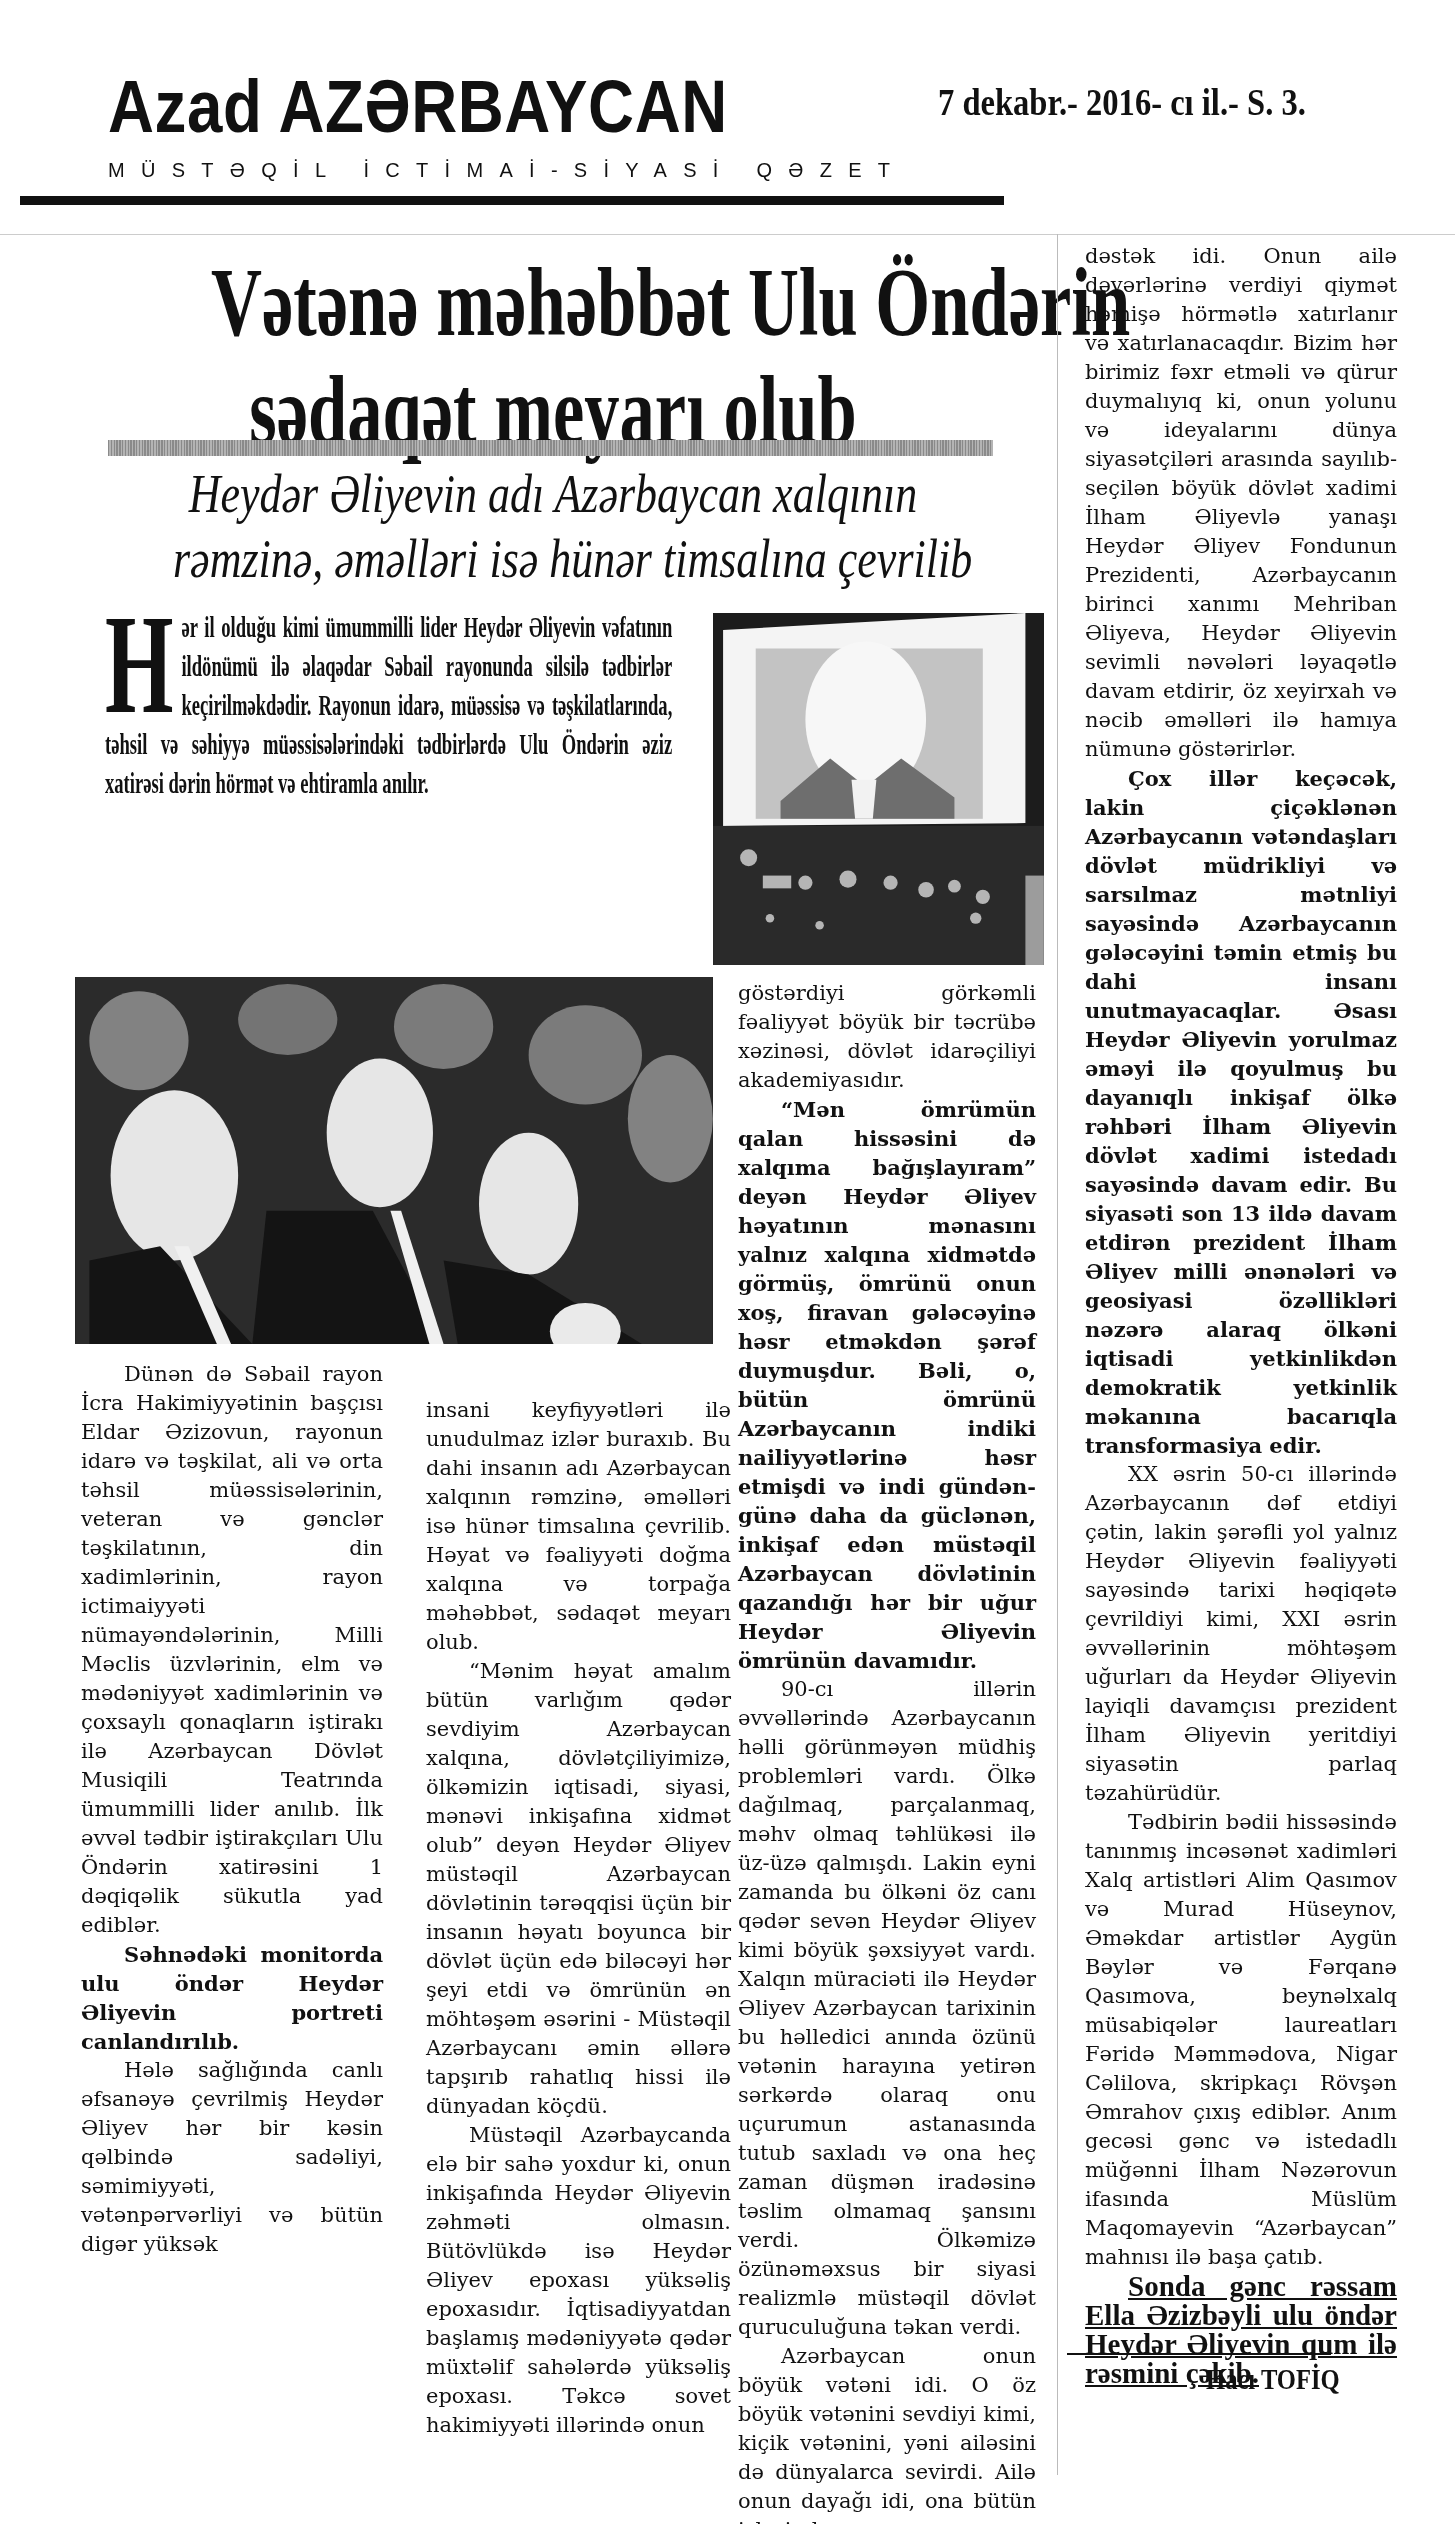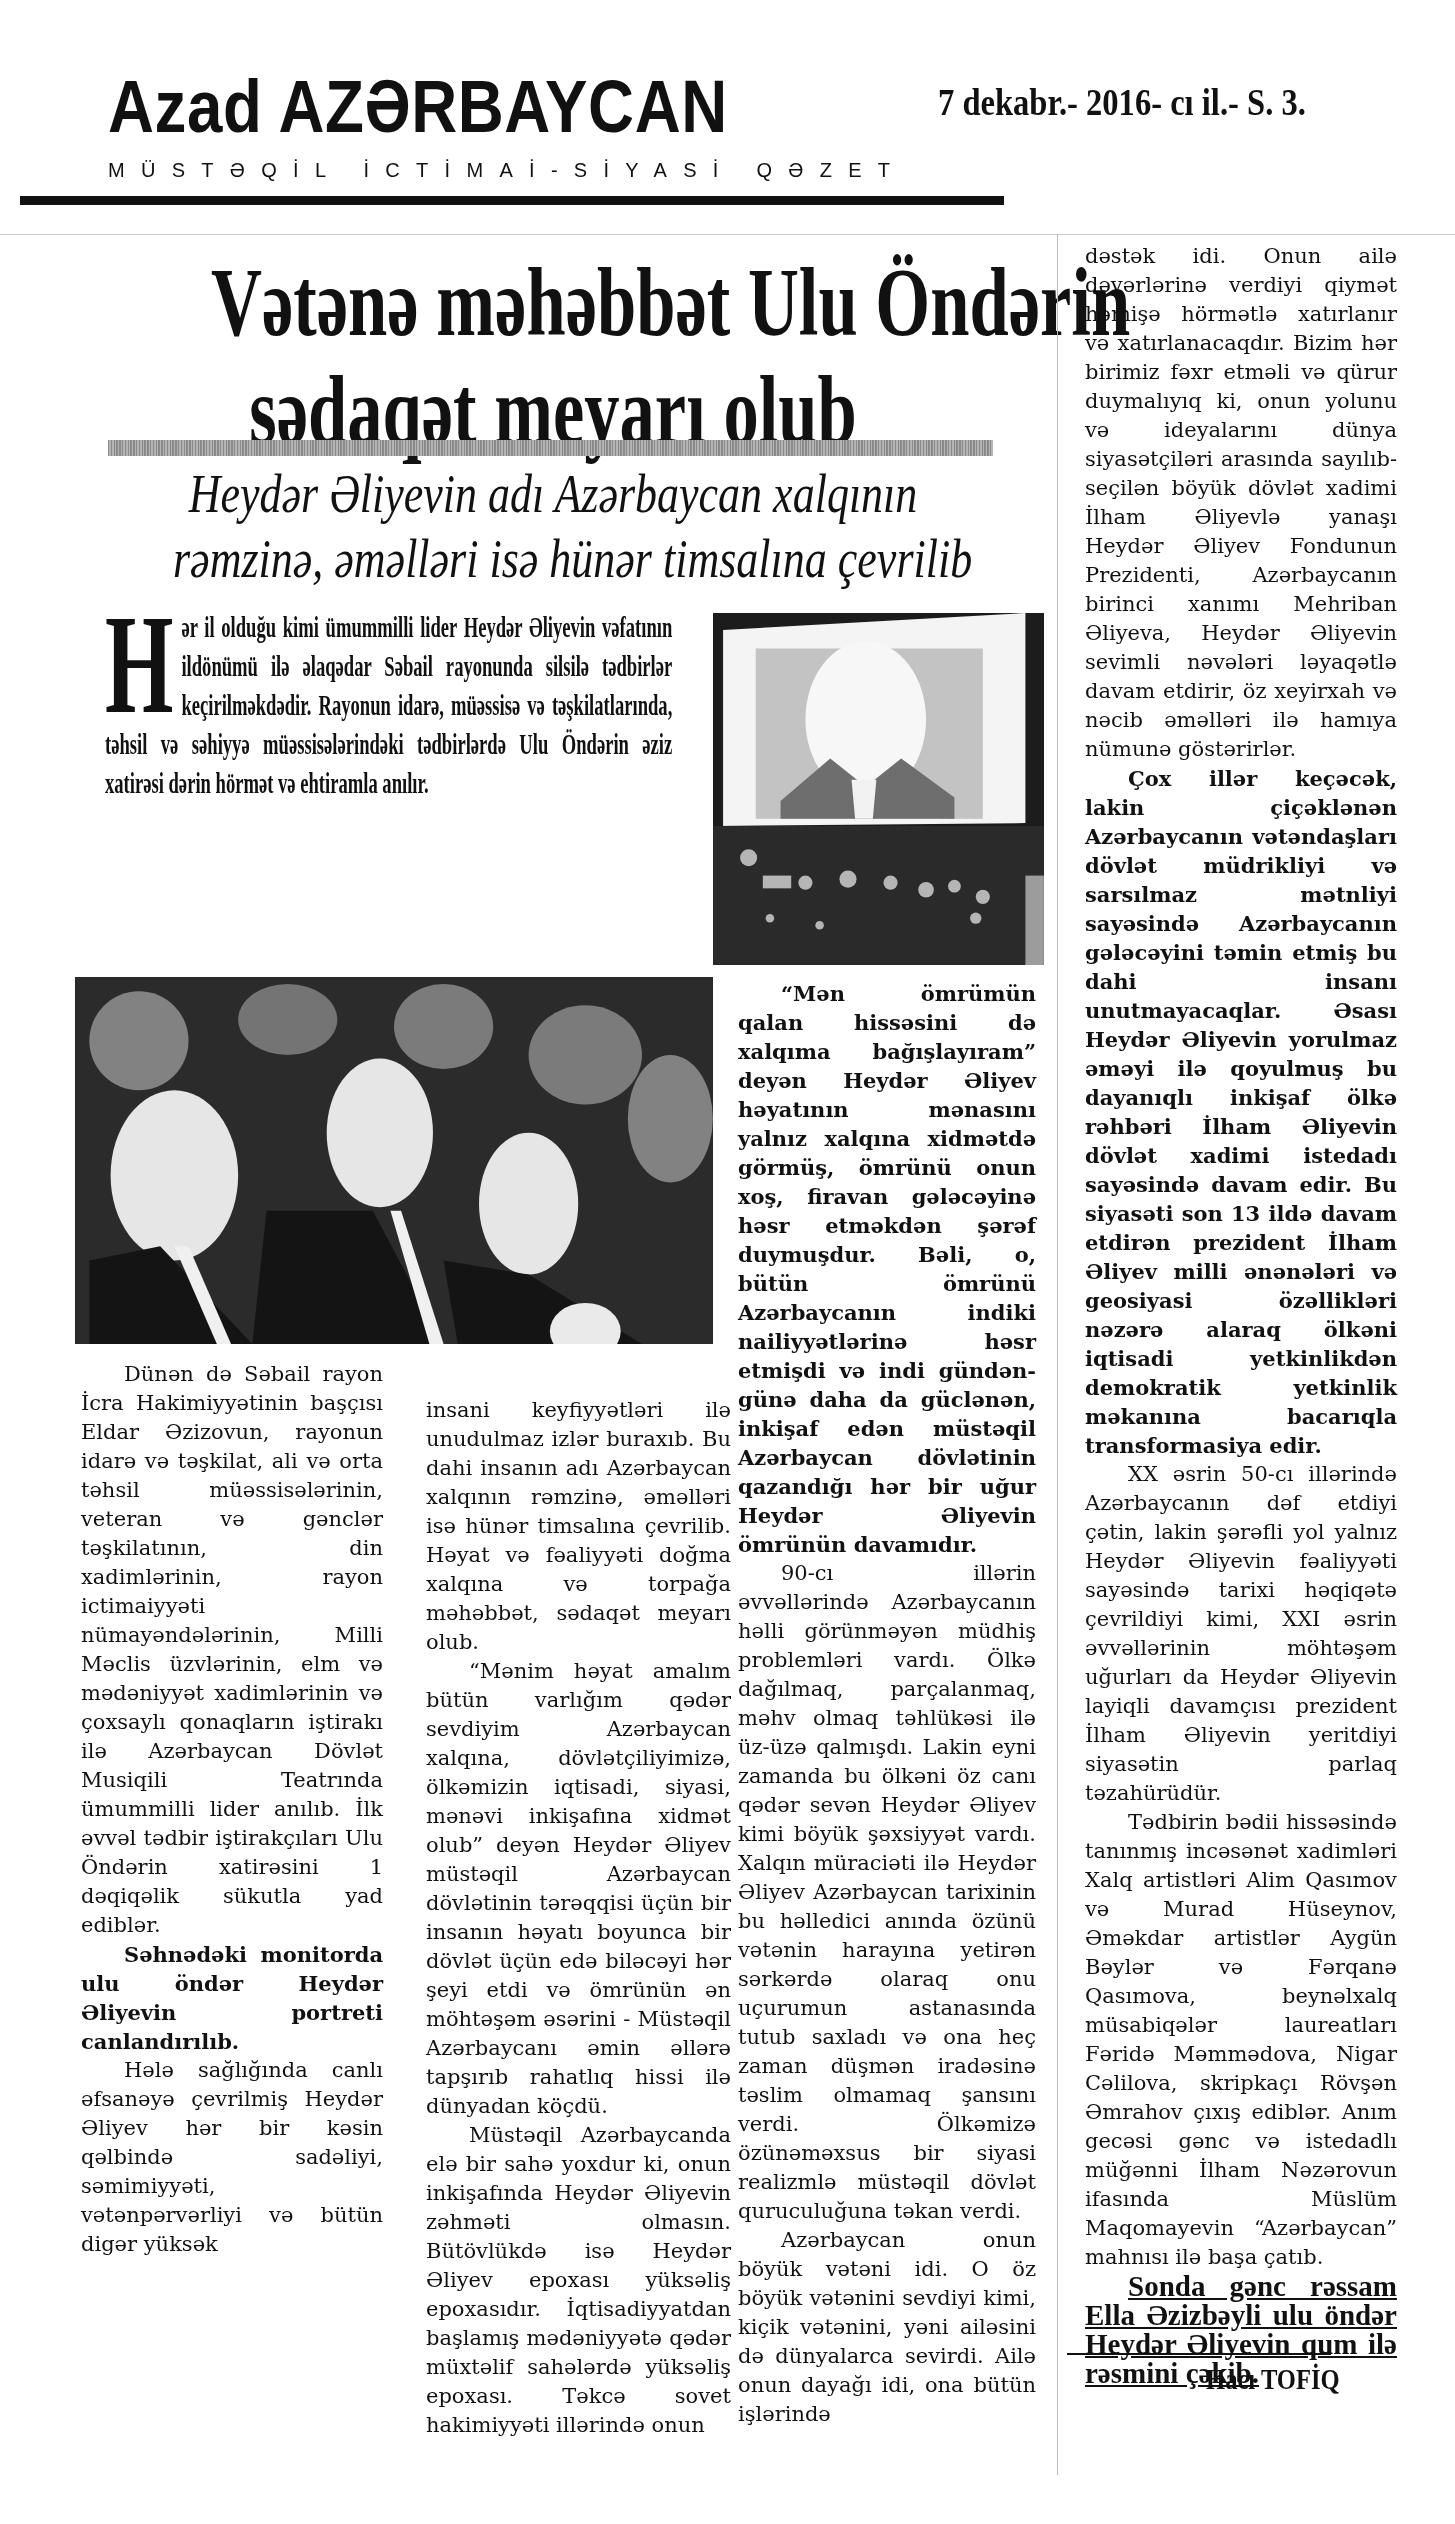--- a/index.html
+++ b/index.html
@@ -111,20 +111,21 @@
 
 <div class="abs col col-right">
   <p>dəstək idi. Onun ailə dəyərlərinə verdiyi qiymət həmişə hörmətlə xatırlanır və xatırlanacaqdır. Bizim hər birimiz fəxr etməli və qürur duymalıyıq ki, onun yolunu və ideyalarını dünya siyasətçiləri arasında sayılıb-seçilən böyük dövlət xadimi İlham Əliyevlə yanaşı Heydər Əliyev Fondunun Prezidenti, Azərbaycanın birinci xanımı Mehriban Əliyeva, Heydər Əliyevin sevimli nəvələri ləyaqətlə davam etdirir, öz xeyirxah və nəcib əməlləri ilə hamıya nümunə göstərirlər.</p>
   <p class="ind b">Çox illər keçəcək, lakin çiçəklənən Azərbaycanın vətəndaşları dövlət müdrikliyi və sarsılmaz mətnliyi sayəsində Azərbaycanın gələcəyini təmin etmiş bu dahi insanı unutmayacaqlar. Əsası Heydər Əliyevin yorulmaz əməyi ilə qoyulmuş bu dayanıqlı inkişaf ölkə rəhbəri İlham Əliyevin dövlət xadimi istedadı sayəsində davam edir. Bu siyasəti son 13 ildə davam etdirən prezident İlham Əliyev milli ənənələri və geosiyasi özəllikləri nəzərə alaraq ölkəni iqtisadi yetkinlikdən demokratik yetkinlik məkanına bacarıqla transformasiya edir.</p>
   <p class="ind">XX əsrin 50-cı illərində Azərbaycanın dəf etdiyi çətin, lakin şərəfli yol yalnız Heydər Əliyevin fəaliyyəti sayəsində tarixi həqiqətə çevrildiyi kimi, XXI əsrin əvvəllərinin möhtəşəm uğurları da Heydər Əliyevin layiqli davamçısı prezident İlham Əliyevin yeritdiyi siyasətin parlaq təzahürüdür.</p>
   <p class="ind">Tədbirin bədii hissəsində tanınmış incəsənət xadimləri Xalq artistləri Alim Qasımov və Murad Hüseynov, Əməkdar artistlər Aygün Bəylər və Fərqanə Qasımova, beynəlxalq müsabiqələr laureatları Fəridə Məmmədova, Nigar Cəlilova, skripkaçı Rövşən Əmrahov çıxış ediblər. Anım gecəsi gənc və istedadlı müğənni İlham Nəzərovun ifasında Müslüm Maqomayevin “Azərbaycan” mahnısı ilə başa çatıb.</p>
   <p class="ind b" style="font-family:'Liberation Serif', serif; font-size:29px;text-decoration:underline;">Sonda gənc rəssam Ella Əzizbəyli ulu öndər Heydər Əliyevin qum ilə rəsmini çəkib.</p>
 </div>
 
 <div class="abs col col-mid">
+  <p>göstərdiyi görkəmli fəaliyyət böyük bir təcrübə xəzinəsi, dövlət idarəçiliyi akademiyasıdır.</p>
   <p class="ind b">“Mən ömrümün qalan hissəsini də xalqıma bağışlayıram” deyən Heydər Əliyev həyatının mənasını yalnız xalqına xidmətdə görmüş, ömrünü onun xoş, firavan gələcəyinə həsr etməkdən şərəf duymuşdur. Bəli, o, bütün ömrünü Azərbaycanın indiki nailiyyətlərinə həsr etmişdi və indi gündən-günə daha da güclənən, inkişaf edən müstəqil Azərbaycan dövlətinin qazandığı hər bir uğur Heydər Əliyevin ömrünün davamıdır.</p>
   <p class="ind">90-cı illərin əvvəllərində Azərbaycanın həlli görünməyən müdhiş problemləri vardı. Ölkə dağılmaq, parçalanmaq, məhv olmaq təhlükəsi ilə üz-üzə qalmışdı. Lakin eyni zamanda bu ölkəni öz canı qədər sevən Heydər Əliyev kimi böyük şəxsiyyət vardı. Xalqın müraciəti ilə Heydər Əliyev Azərbaycan tarixinin bu həlledici anında özünü vətənin harayına yetirən sərkərdə olaraq onu uçurumun astanasında tutub saxladı və ona heç zaman düşmən iradəsinə təslim olmamaq şansını verdi. Ölkəmizə özünəməxsus bir siyasi realizmlə müstəqil dövlət quruculuğuna təkan verdi.</p>
   <p class="ind">Azərbaycan onun böyük vətəni idi. O öz böyük vətənini sevdiyi kimi, kiçik vətənini, yəni ailəsini də dünyalarca sevirdi. Ailə onun dayağı idi, ona bütün işlərində</p>
 </div>
 
 <div class="abs col col-left">
   <p class="ind">Dünən də Səbail rayon İcra Hakimiyyətinin başçısı Eldar Əzizovun, rayonun idarə və təşkilat, ali və orta təhsil müəssisələrinin, veteran və gənclər təşkilatının, din xadimlərinin, rayon ictimaiyyəti nümayəndələrinin, Milli Məclis üzvlərinin, elm və mədəniyyət xadimlərinin və çoxsaylı qonaqların iştirakı ilə Azərbaycan Dövlət Musiqili Teatrında ümummilli lider anılıb. İlk əvvəl tədbir iştirakçıları Ulu Öndərin xatirəsini 1 dəqiqəlik sükutla yad ediblər.</p>
   <p class="ind b">Səhnədəki monitorda ulu öndər Heydər Əliyevin portreti canlandırılıb.</p>
   <p class="ind">Hələ sağlığında canlı əfsanəyə çevrilmiş Heydər Əliyev hər bir kəsin qəlbində sadəliyi, səmimiyyəti, vətənpərvərliyi və bütün digər yüksək</p>
 </div>

